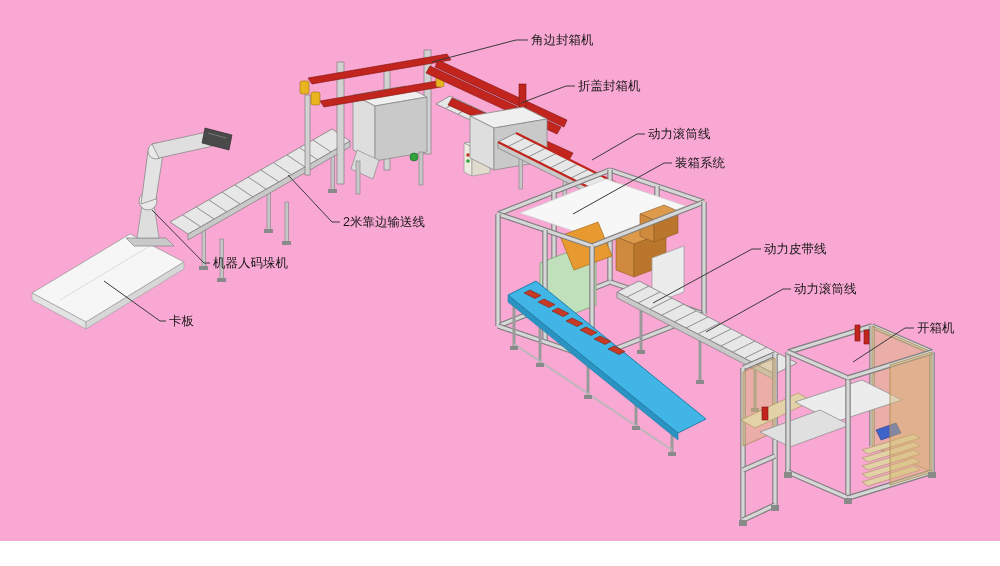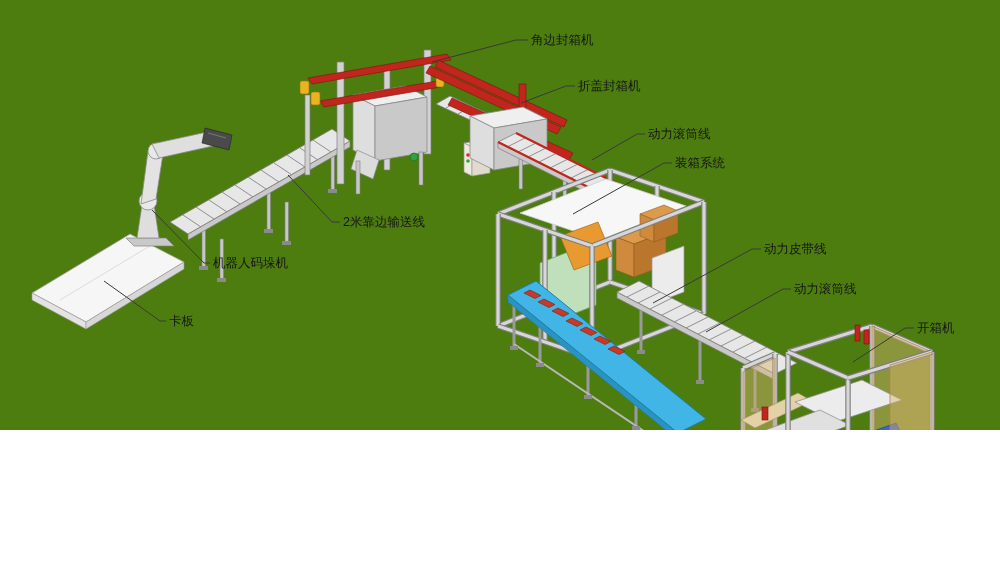--- a/index.html
+++ b/index.html
@@ -1,16 +1,16 @@
 <!DOCTYPE html>
 <html><head>
 <meta charset="utf-8">
 <style>
   html,body{margin:0;padding:0;background:#ffffff;}
-  .stage{position:relative;width:1000px;height:430px;background:#4d7c0f;overflow:hidden;
+  .stage{position:relative;width:1000px;height:541px;background:#f9a8d4;overflow:hidden;
          font-family:"Liberation Sans","DejaVu Sans",sans-serif;}
   svg{display:block;}
   .red{fill:#c1251d;stroke:#7e120e;stroke-width:.6px;}
   .yellow{fill:#e9b41f;stroke:#9a7410;stroke-width:.6px;}
   .post{fill:#d2d2d2;stroke:#7f7f7f;stroke-width:.7px;}
   .leg{fill:#c6c6c6;stroke:#7f7f7f;stroke-width:.6px;}
   .steel-top{fill:#efefef;stroke:#8a8a8a;stroke-width:.8px;}
   .steel-left{fill:#dedede;stroke:#8a8a8a;stroke-width:.8px;}
   .steel-right{fill:#c9c9c9;stroke:#8a8a8a;stroke-width:.8px;}
   .surface{fill:#e7e7e7;stroke:#7d7d7d;stroke-width:.8px;}

